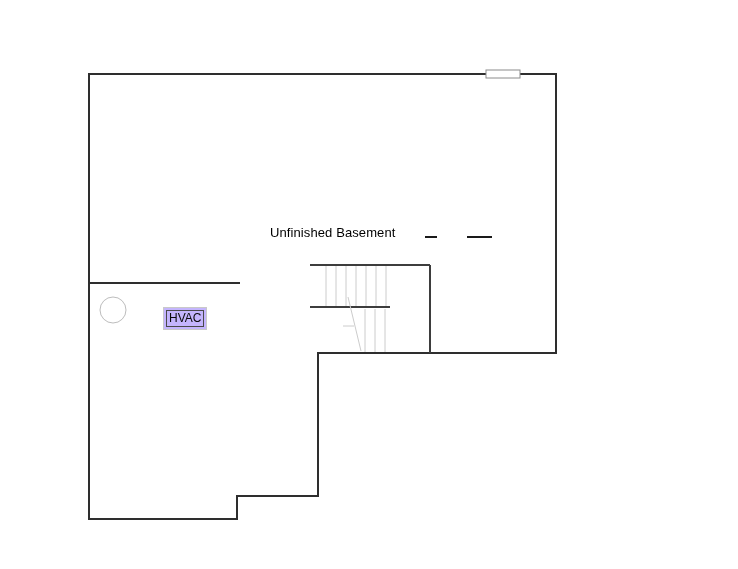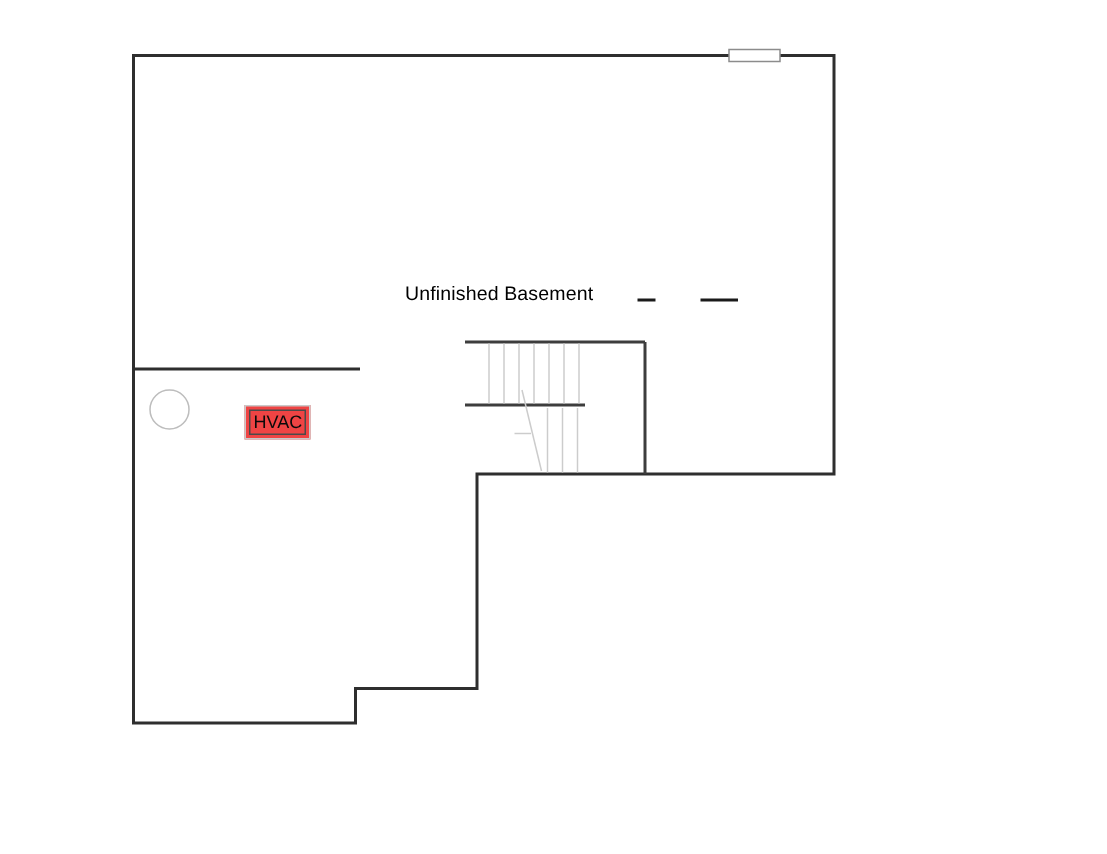--- a/index.html
+++ b/index.html
@@ -7,20 +7,21 @@
     padding: 0;
     background: #ffffff;
     font-family: "Liberation Sans", sans-serif;
   }
   .canvas {
     position: relative;
     width: 738px;
     height: 491px;
     background: #ffffff;
     overflow: hidden;
+    margin-top: 37px;
   }
   .plan-svg {
     position: absolute;
     left: 0;
     top: 0;
   }
   .room-label {
     position: absolute;
     left: 270px;
     top: 189px;
@@ -28,21 +29,21 @@
     line-height: 14px;
     color: #000000;
     white-space: nowrap;
     letter-spacing: 0.1px;
   }
   .hvac-annotation {
     position: absolute;
     left: 163px;
     top: 270px;
     border: 1px solid #c9c9c9;
-    background: #ef4444;
+    background: #c4b5fd;
     padding: 2px 2px;
   }
   .hvac-inner {
     border: 1px solid #4a4a4a;
     padding: 0 2px;
     font-size: 12px;
     line-height: 15px;
     color: #0a0a0a;
     white-space: nowrap;
   }

